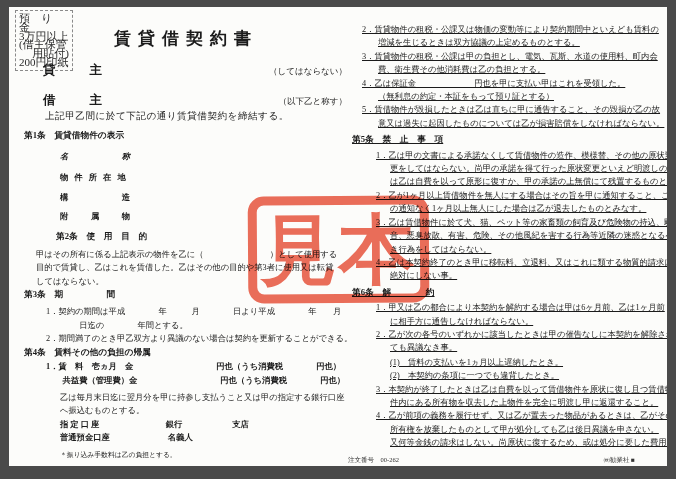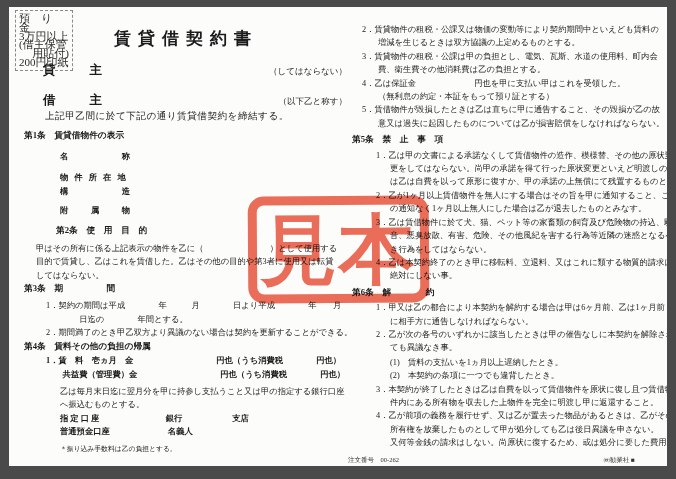--- a/index.html
+++ b/index.html
@@ -22,21 +22,21 @@
   .party.lessor{top:55px;} .party.lessee{top:85px;text-align:center;}
   .plabel{font-size:12.5px;font-weight:bold;letter-spacing:3px;}
   .pnote{font-size:8.5px;}
 
   .preamble{position:absolute;left:36px;top:103px;font-size:9.6px;letter-spacing:.5px;}
 
   .colL{position:absolute;left:7px;top:118px;width:324px;}
   .colR{position:absolute;left:331px;top:16px;width:332px;}
 
   .ln{white-space:pre;font-size:8.3px;line-height:13.6px;}
-  .colR .ln{line-height:13.4px;}
+  .colR .ln{line-height:13.4px;text-decoration:underline;}
   .b{font-weight:bold;}
   .colL .art{padding-left:8px;font-size:8.7px;}
   .colL .body{padding-left:20px;}
   .colL .item{padding-left:30px;}
   .colL .wrap{padding-left:44px;}
   .colL .field{padding-left:44px;letter-spacing:2px;}
   .colL .note{font-size:6.8px;}
   .colR .art{padding-left:12px;font-size:8.7px;}
   .colR .item{padding-left:22px;}
   .colR .wrap{padding-left:38px;}
@@ -75,23 +75,23 @@
     </div>
     <div class="party lessee">
       <span class="plabel">借　　主</span>
       <span class="pnote">（以下乙と称す）</span>
     </div>
 
     <div class="preamble">上記甲乙間に於て下記の通り賃貸借契約を締結する。</div>
 
     <div class="colL" id="colL">
         <div class="ln art b" style="margin-top: 4px;">第1条　賃貸借物件の表示</div>
-        <div class="ln field b" style="margin-top: 7px;">名　　　　　称</div>
+        <div class="ln field b" style="margin-top: 7px; font-style: italic;">名　　　　　称</div>
         <div class="ln field b" style="margin-top: 8px;">物 件 所 在 地</div>
-        <div class="ln field b" style="">構　　　　　造</div>
+        <div class="ln field b" style="margin-top: 6px;">構　　　　　造</div>
         <div class="ln field b" style="margin-top: 6px;">附　　属　　物</div>
         <div class="ln art b" style="margin-top: 6px; margin-left: 32px;">第2条　使　用　目　的</div>
         <div class="ln body" style="margin-top: 4px;">甲はその所有に係る上記表示の物件を乙に（　　　　　　　　）として使用する</div>
         <div class="ln body">目的で賃貸し、乙はこれを賃借した。乙はその他の目的や第3者に使用又は転貸</div>
         <div class="ln body">してはならない。</div>
         <div class="ln art b">第3条　期　　　　　間</div>
         <div class="ln item" style="margin-top: 3px;">1．契約の期間は平成　　　　年　　　月　　　　日より平成　　　　年　　月</div>
         <div class="ln item">　　　　日迄の　　　　年間とする。</div>
         <div class="ln item">2．期間満了のとき甲乙双方より異議のない場合は契約を更新することができる。</div>
         <div class="ln art b">第4条　賃料その他の負担の帰属</div>

